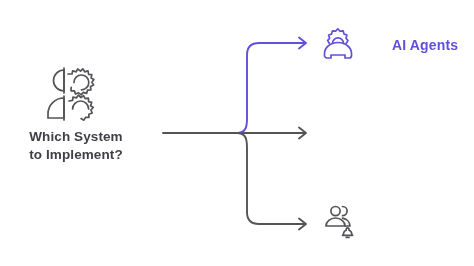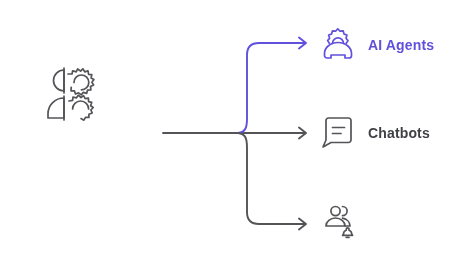--- a/index.html
+++ b/index.html
@@ -56,21 +56,21 @@
     height: 266px;
   }
 
   
   .branch-row {
     position: absolute;
     display: flex;
     align-items: center;
     height: 40px;
   }
-  .branch-row.ai       { left: 320px; top: 25px;  }
+  .branch-row.ai       { left: 320px; top: 25px; gap: 24px;  }
   .branch-row.chatbots { left: 320px; top: 113px; }
   .branch-row.multi    { left: 320px; top: 200px; }
 
   .branch-icon {
     width: 36px;
     height: 38px;
     flex: 0 0 36px;
     display: block;
   }
   .branch-label {
@@ -113,20 +113,24 @@
 
         <path d="M25 36 L28.6 35.4 L29 32.2 L32.5 32.8 L34.3 30.1 L37 32.5
                  L39.5 30.6 L41.2 33.7 L44.4 33.1 L44.6 36.6 L47.7 37.4
                  L46.6 40.7 L49.2 42.5 L46.9 45 L48.2 48 L44.9 49.2
                  L44.9 52.4 L41.5 52.3 L39.9 55.2 L37 53.6"></path>
 
         <path d="M28.6 44 A8 8 0 0 1 36.6 36 A8 8 0 0 1 44.6 44"></path>
       </svg>
     </div>
 
+    <div class="source-label">
+      <span class="ln">Which System</span>
+      <span class="ln">to Implement?</span>
+    </div>
   </div>
 
   <svg class="connectors" viewBox="0 0 474 266" width="474" height="266">
 
     <path d="M163 133 L238 133" stroke="#545458" stroke-width="1.9" fill="none" stroke-linecap="round"></path>
 
     <path d="M238 133 L305 133" stroke="#545458" stroke-width="1.9" fill="none" stroke-linecap="round"></path>
     <path d="M299 127.5 L306 133 L299 138.5" stroke="#545458" stroke-width="1.9" fill="none" stroke-linecap="round" stroke-linejoin="round"></path>
 
     <path d="M238 133 C246 132 247 127 247 118 L247 55
@@ -149,33 +153,20 @@
         <path d="M12.4 17.5 A5.6 5.6 0 0 1 18 11.9 A5.6 5.6 0 0 1 23.6 17.5"></path>
 
         <path d="M4.5 27.5 A13.5 11 0 0 1 31.5 27.5 L31.5 29.5
                  A2.5 2.5 0 0 1 29 32 L25 32 L25 29 L11 29 L11 32
                  L7 32 A2.5 2.5 0 0 1 4.5 29.5 Z"></path>
       </svg>
     </span>
     <span class="branch-label">AI Agents</span>
   </div>
 
-  <div class="branch-row chatbots">
-    <span class="branch-icon">
-      <svg viewBox="0 0 36 38" width="36" height="38" fill="none" stroke="#545458" stroke-width="1.7" stroke-linecap="round" stroke-linejoin="round">
-
-        <path d="M31 6.5 A2.5 2.5 0 0 0 28.5 4 L8.5 4 A2.5 2.5 0 0 0 6 6.5
-                 L6 26 L3 33 L11 28.5 L28.5 28.5 A2.5 2.5 0 0 0 31 26 Z"></path>
-
-        <path d="M12.5 13.5 L24.5 13.5"></path>
-        <path d="M12.5 19.5 L21 19.5"></path>
-      </svg>
-    </span>
-    <span class="branch-label">Chatbots</span>
-  </div>
 
   <div class="branch-row multi">
     <span class="branch-icon">
       <svg viewBox="0 0 36 38" width="36" height="38" fill="none" stroke="#545458" stroke-width="1.7" stroke-linecap="round" stroke-linejoin="round">
 
         <path d="M15.5 5.5 A4.6 4.6 0 1 0 15.5 14.7 A4.6 4.6 0 1 0 15.5 5.5"></path>
 
         <path d="M6 25 A9.5 8 0 0 1 25 25 Z"></path>
 
         <path d="M22.5 5.5 A4.6 4.6 0 0 1 22.5 14.7"></path>

